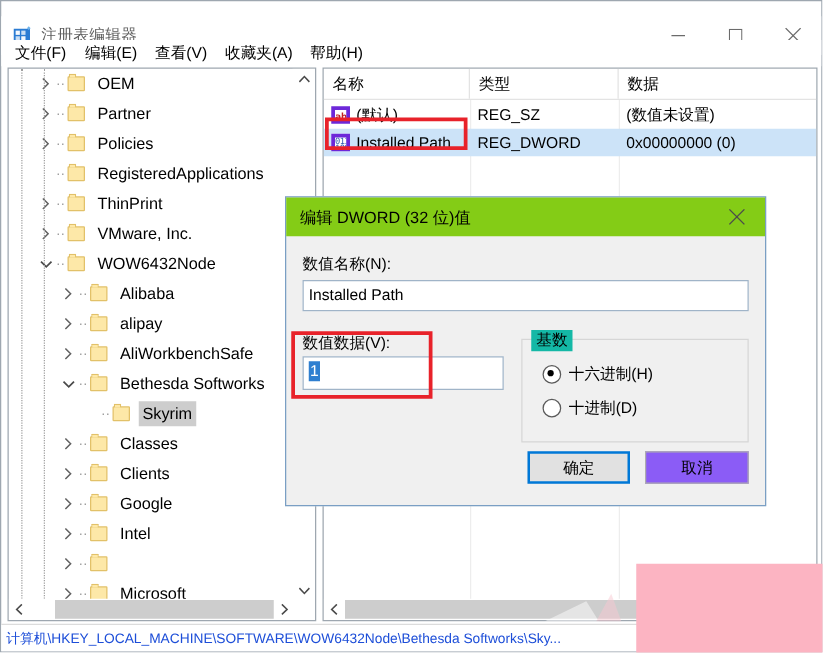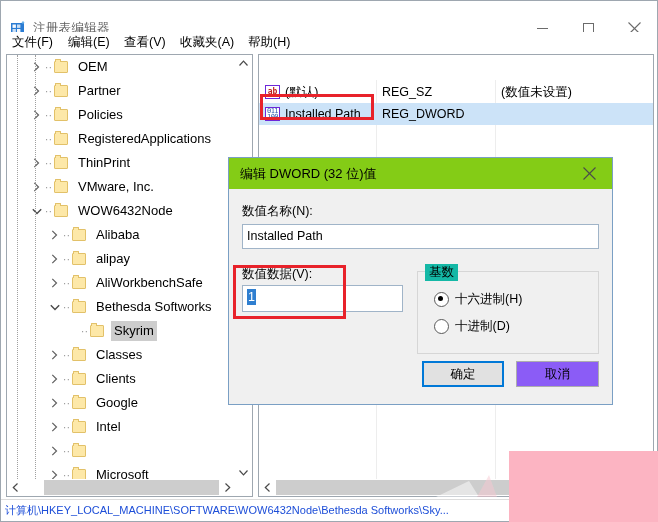--- a/index.html
+++ b/index.html
@@ -207,21 +207,21 @@
     white-space: nowrap;
   }
   .lv-gridline {
     position: absolute; top: 25px;
     width: 1px; height: 418px;
     background: #ededed;
   }
   .reg-icon {
     position: absolute; top: 4px;
     width: 15px; height: 14px;
-    border: 1px solid #6d28d9;
+    border: 3px solid #6d28d9;
     background: #ffffff;
     box-sizing: border-box;
     font-size: 7px;
     line-height: 6px;
     color: #2f5bb0;
     overflow: hidden;
     text-align: center;
     font-family: "DejaVu Sans Mono", monospace;
   }
   .reg-icon.ab { color: #c02020; font-weight: bold; font-size: 8px; line-height: 12px; }
@@ -636,35 +636,41 @@
           </svg>
       </div>
     </div>
     <div class="scroll-corner"></div>
   </div>
 
   <div class="list-panel">
     <div class="lv-gridline" style="left:117px"></div>
     <div class="lv-gridline" style="left:236px"></div>
 
+    <div class="lv-header">
+      <div class="lv-col" style="left:0px;width:117px">名称</div>
+      <div class="lv-col" style="left:117px;width:119px">类型</div>
+      <div class="lv-col" style="left:236px;width:158px;border-right:none">数据</div>
+    </div>
 
     <div class="lv-row" style="top:26px">
       <div class="reg-icon ab" style="left:6px">ab</div>
       <div class="lv-cell" style="left:26px">(默认)</div>
       <div class="lv-cell" style="left:123px">REG_SZ</div>
       <div class="lv-cell" style="left:242px">(数值未设置)</div>
     </div>
 
     <div class="lv-row selected" style="top:48px">
       <div class="reg-icon dw" style="left:6px">
         <span>011</span>
           <span>100</span>
       </div>
       <div class="lv-cell" style="left:26px">Installed Path</div>
       <div class="lv-cell" style="left:123px">REG_DWORD</div>
+      <div class="lv-cell" style="left:242px">0x00000000 (0)</div>
     </div>
 
     <div class="hscroll" style="width:394px">
       <div class="arrow left">
         <svg width="7" height="9" viewBox="0 0 7 9">
             <path d="M5.5 0.5 L1.3 4.5 L5.5 8.5" fill="none" stroke="#4a4a4a" stroke-width="1.2"></path>
           </svg>
       </div>
       <div class="hthumb" style="left:17px;width:360px"></div>
     </div>

